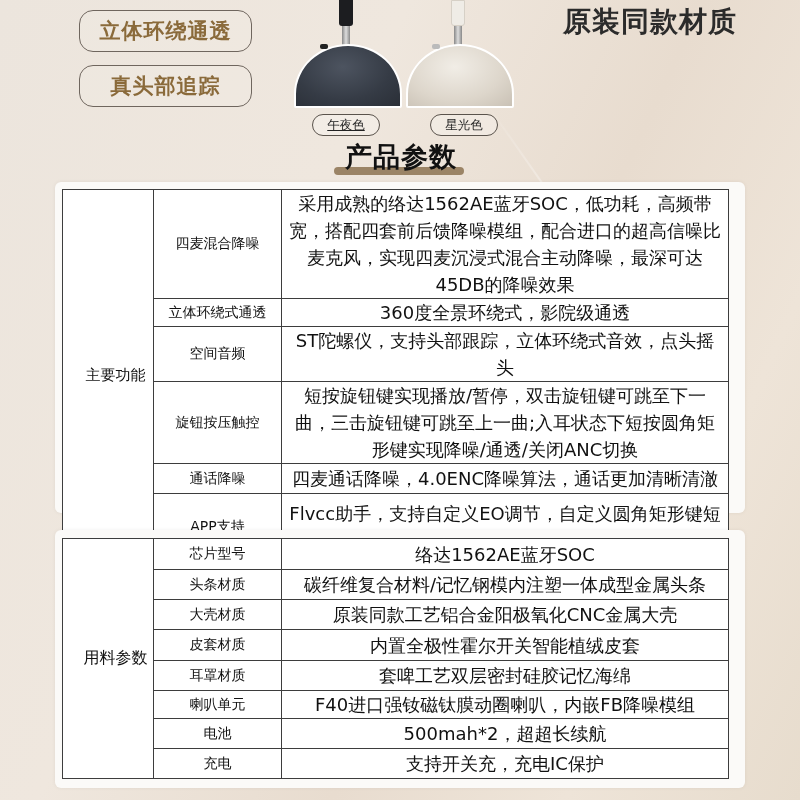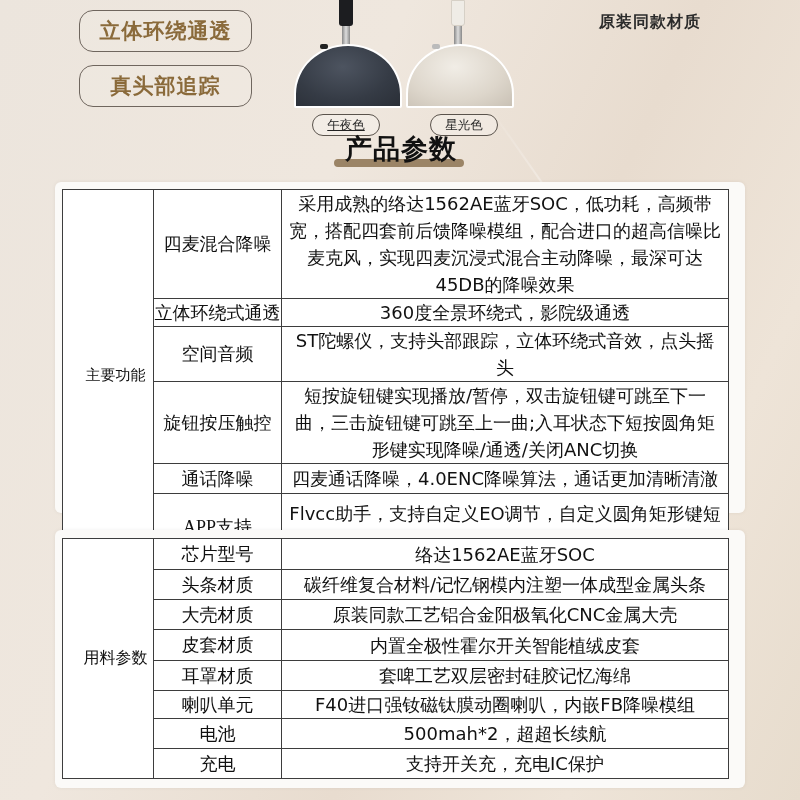--- a/index.html
+++ b/index.html
@@ -42,44 +42,44 @@
 
   .color-tag {
     position: absolute; top: 114px; width: 68px; height: 22px;
     border: 1.3px solid #5a534c; border-radius: 11px;
     display: flex; align-items: center; justify-content: center;
     font-size: 12.5px; color: #222; background: rgba(255,255,255,0.25);
   }
   .tag-dark { left: 312px; text-decoration: underline; }
   .tag-light { left: 430px; }
 
-  .title-wrap { position: absolute; left: 336px; top: 132px; width: 130px; height: 36px; }
+  .title-wrap { position: absolute; left: 336px; top: 140px; width: 130px; height: 36px; }
   .title-bar { position: absolute; left: -2px; top: 27px; width: 130px; height: 8px; border-radius: 4px; background: #9b8466; }
   .title {
     position: relative; font-size: 27px; font-weight: bold; color: #111; letter-spacing: 1px; text-align: center; line-height: 34px;
   }
 
   .right-text {
     position: absolute; left: 560px; top: 4px; width: 180px; text-align: center;
-    font-size: 16px; color: #2b2b2b; line-height: 35px; font-weight: bold; letter-spacing: 1px;
+    font-size: 28px; color: #2b2b2b; line-height: 35px; font-weight: bold; letter-spacing: 1px;
   }
 
   .card {
     position: absolute; left: 55px; width: 690px; background: #fbfaf8; border-radius: 6px;
     box-shadow: 0 0 4px rgba(0,0,0,0.06);
   }
   .card1 { top: 182px; height: 331px; }
   .card2 { top: 530px; height: 258px; }
   table { position: absolute; left: 7px; border-collapse: collapse; background: #fff; }
   .card1 table { top: 7px; }
   .card2 table { top: 8px; }
   td { border: 1.3px solid #3d3d3d; font-size: 18px; color: #111; text-align: center; vertical-align: middle; }
   td.cat { width: 91px; font-size: 15px; padding-left: 15px; }
   .card2 td.cat { font-size: 16px; font-family: Liberation Serif, serif; }
-  td.name { width: 128px; font-size: 18px; font-family: Liberation Serif, serif; }
+  td.name { width: 128px; font-size: 14px; }
   td.val { width: 447px; padding: 0 6px; line-height: 27px; }
 </style>
 </head>
 <body>
 
 <div class="sheen"></div>
 
 <div class="pill pill1">立体环绕通透</div>
 <div class="pill pill2">真头部追踪</div>
 

